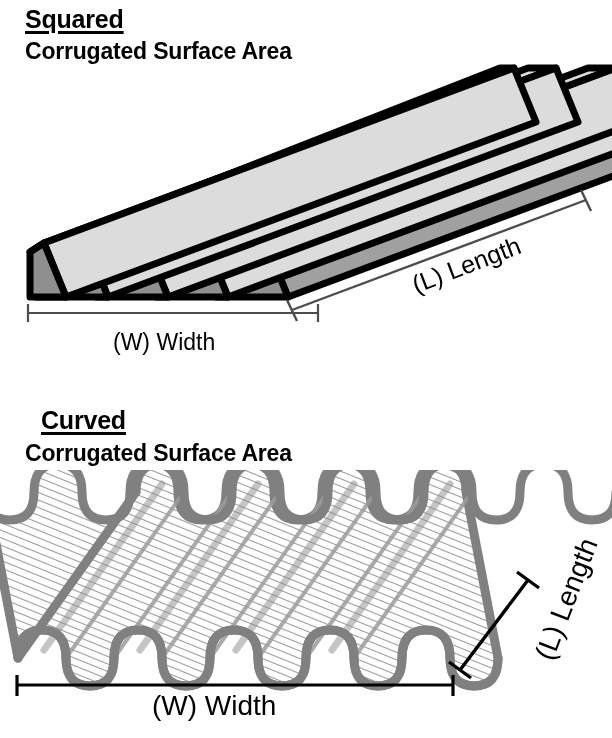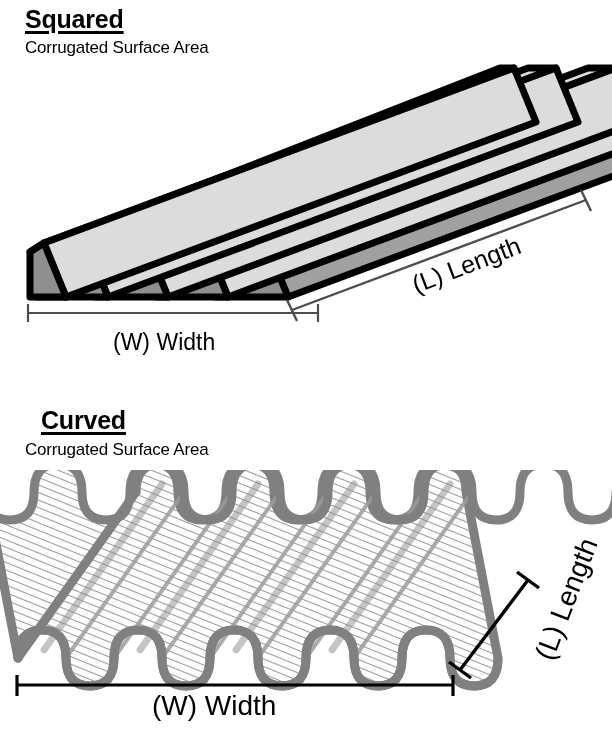--- a/index.html
+++ b/index.html
@@ -27,22 +27,22 @@
     font-weight: bold;
     letter-spacing: -0.2px;
     text-decoration: underline;
     text-underline-offset: 3px;
     text-decoration-thickness: 3px;
     white-space: nowrap;
     text-align: right;
   }
   .subheading {
     position: absolute;
-    font-size: 17px;
-    font-weight: normal;
+    font-size: 23px;
+    font-weight: bold;
     letter-spacing: -0.2px;
     white-space: nowrap;
   }
   .dim-label {
     position: absolute;
     font-size: 23px;
     white-space: nowrap;
   }
   .dim-label.big {
     font-size: 28px;

